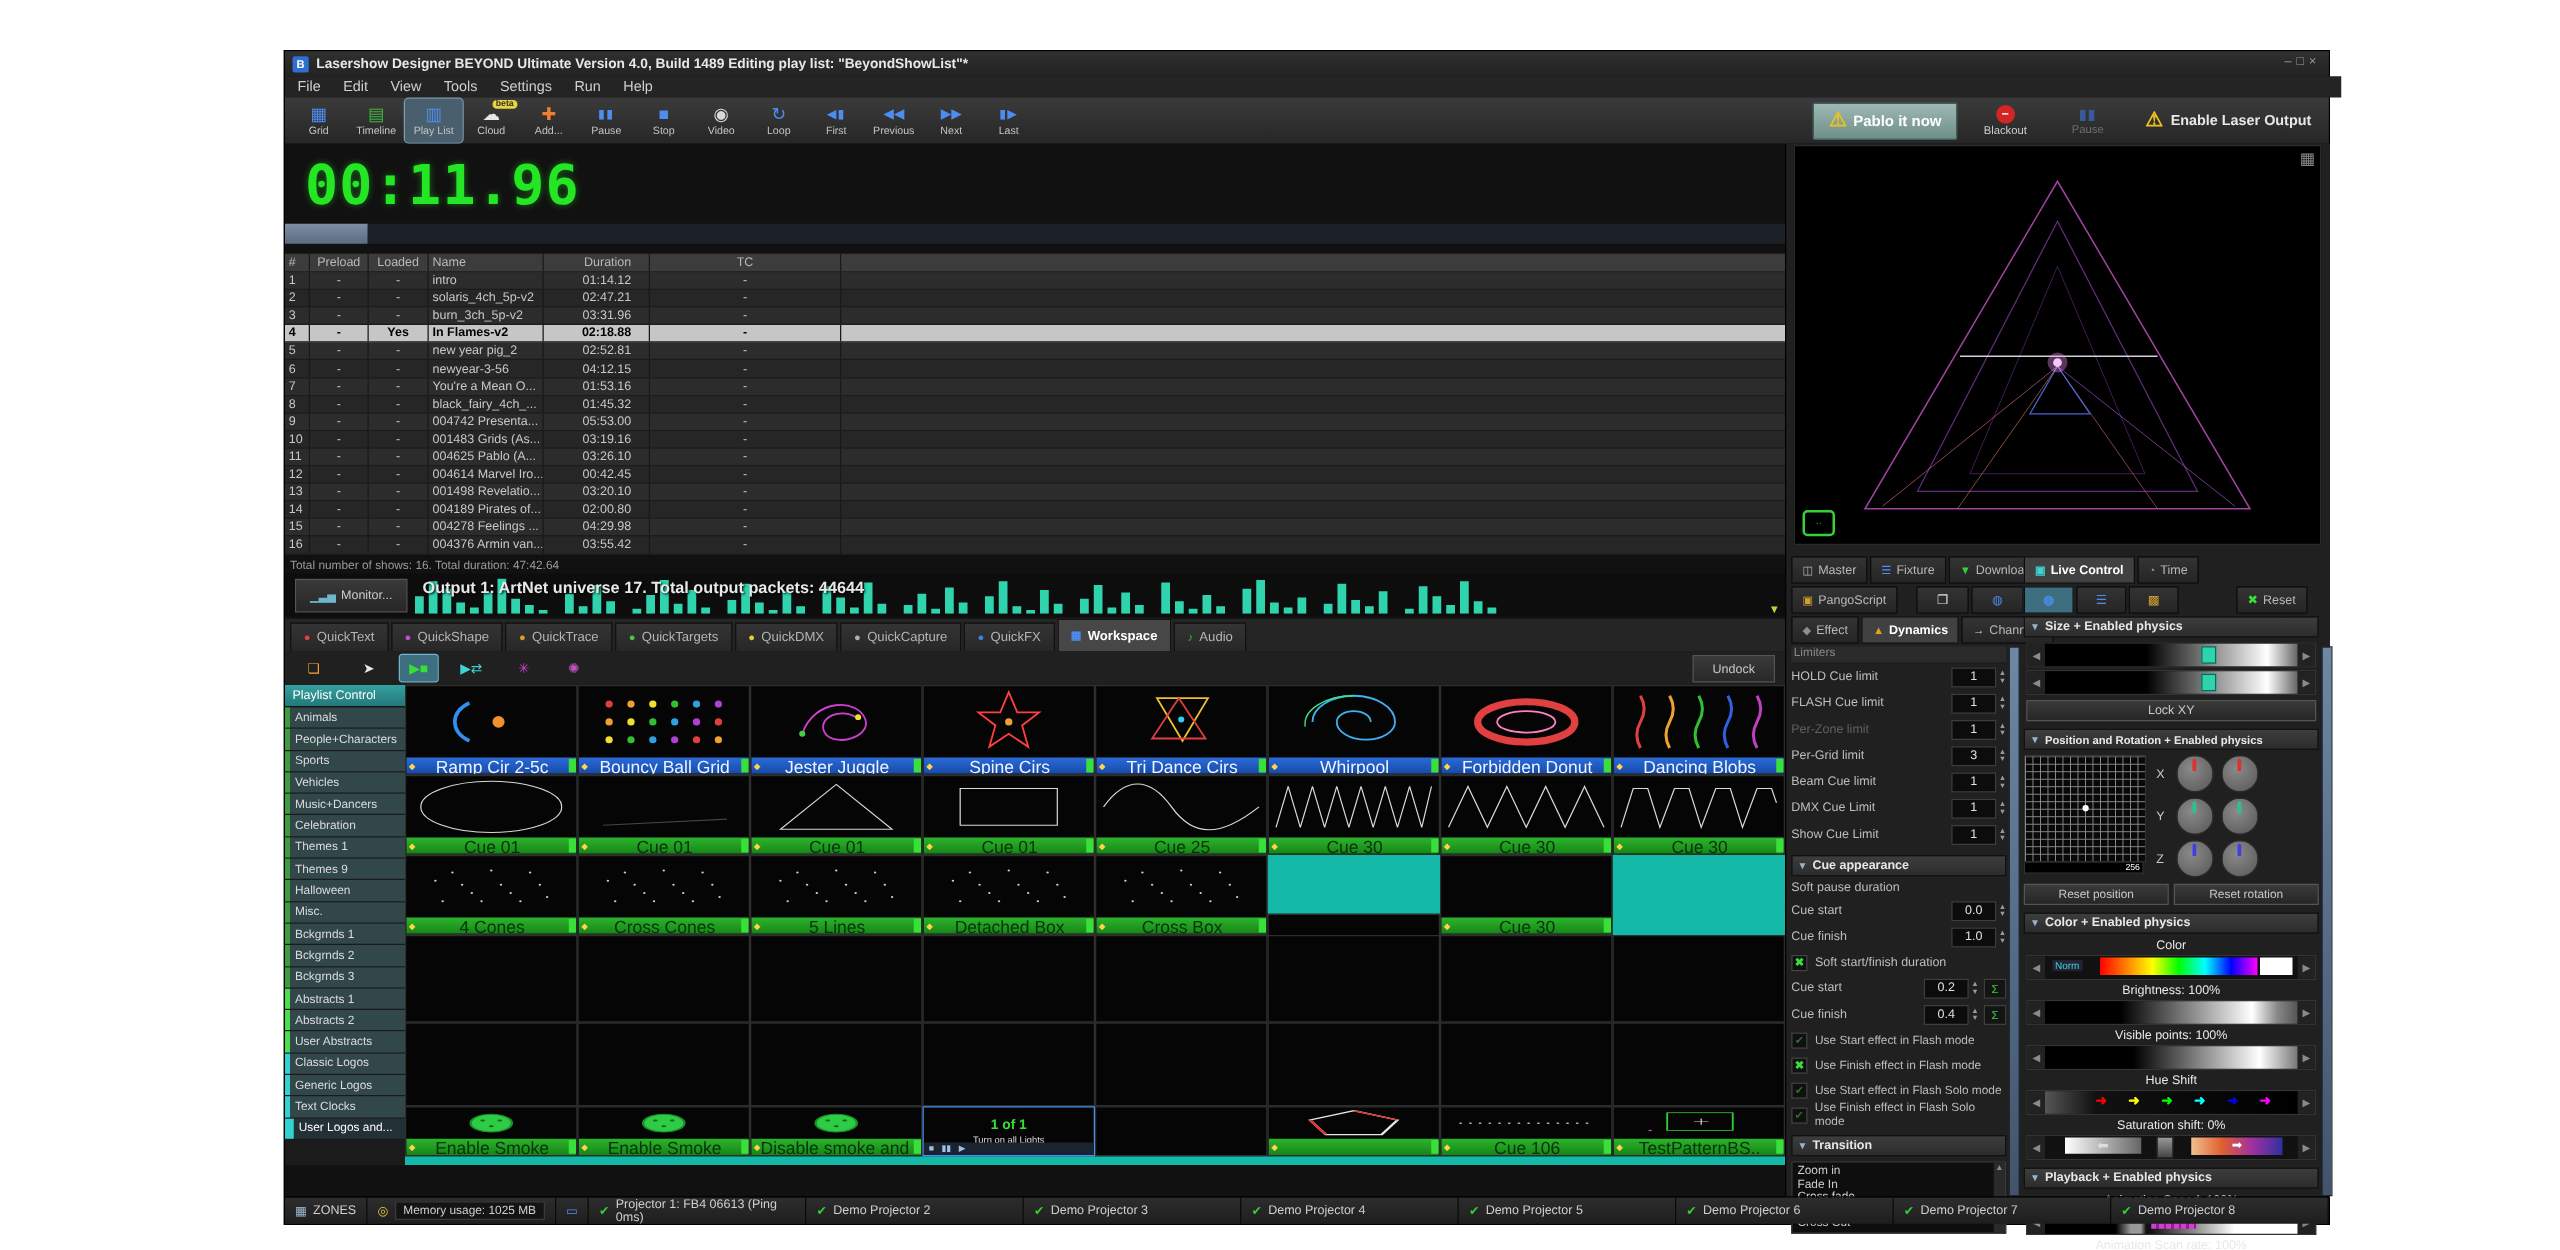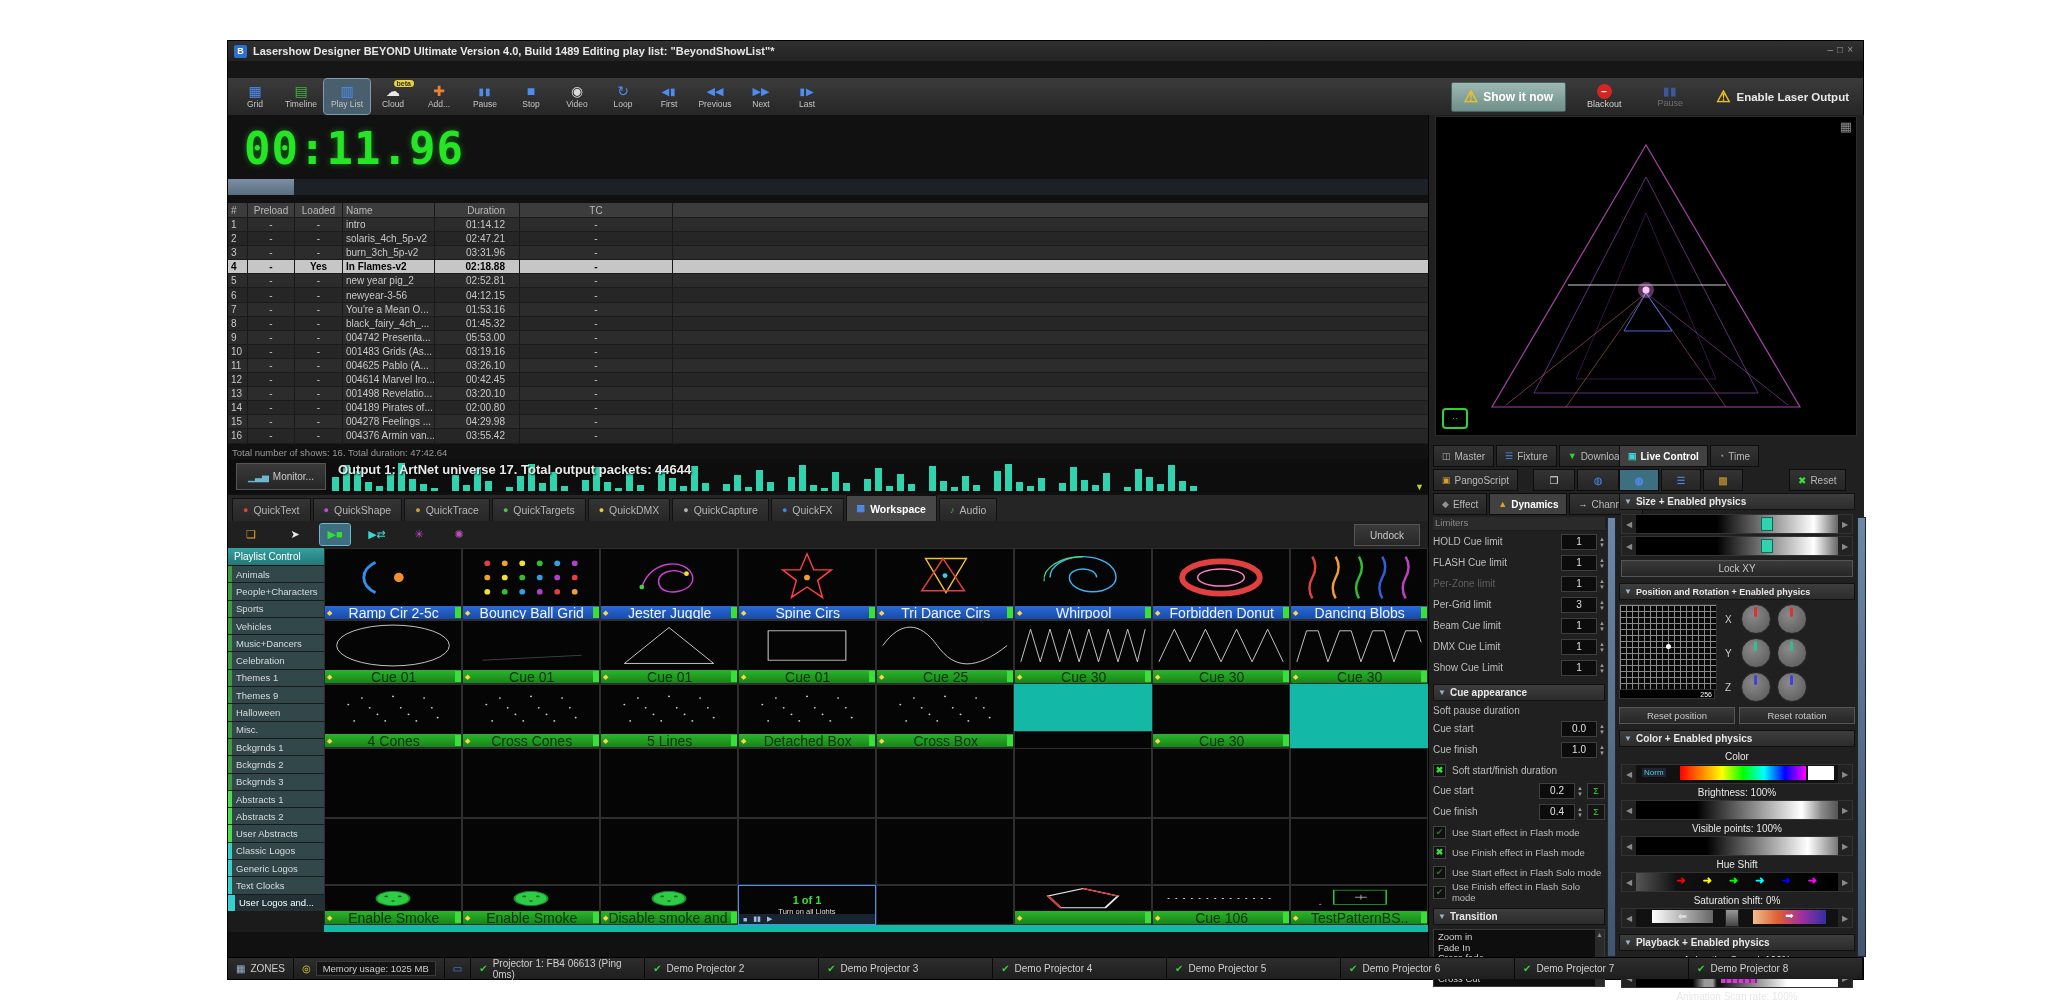--- a/index.html
+++ b/index.html
@@ -133,20 +133,29 @@
 
 <div class="stage">
   <div class="app">
 
     <div id="titlebar">
       <span class="appico">B</span>
       <span id="title">Lasershow Designer BEYOND Ultimate    Version 4.0, Build 1489   Editing play list: "BeyondShowList"*</span>
       <span id="winctl"><span>–</span><span>□</span><span>×</span></span>
     </div>
 
+    <div id="menubar">
+        <div class="menu-item">File</div>
+        <div class="menu-item">Edit</div>
+        <div class="menu-item">View</div>
+        <div class="menu-item">Tools</div>
+        <div class="menu-item">Settings</div>
+        <div class="menu-item">Run</div>
+        <div class="menu-item">Help</div>
+      </div>
 
     <div id="toolbar">
       <div id="tb-left">
           <div class="tbtn">
             <span class="ic" style="color: rgb(77, 141, 240);">▦</span>
             <span class="lb">Grid</span>
           </div>
           <div class="tbtn">
             <span class="ic" style="color: rgb(63, 180, 63);">▤</span>
             <span class="lb">Timeline</span>
@@ -193,21 +202,21 @@
             <span class="lb">Next</span>
           </div>
           <div class="tbtn">
             <span class="ic" style="color: rgb(77, 141, 240); font-size: 10px; letter-spacing: 1px;">▮▶</span>
             <span class="lb">Last</span>
           </div>
         </div>
       <div id="tb-right">
         <div class="tbtn-show">
           <span class="warn-tri">⚠</span>
-          <span>Show it now</span>
+          <span>Pablo it now</span>
         </div>
         <div class="tbtn-dark">
           <span class="bo-ico">−</span>
           <span class="lb">Blackout</span>
         </div>
         <div class="tbtn-dark dim">
           <span class="pause-ico">▮▮</span>
           <span class="lb">Pause</span>
         </div>
         <div class="tbtn-laser">

